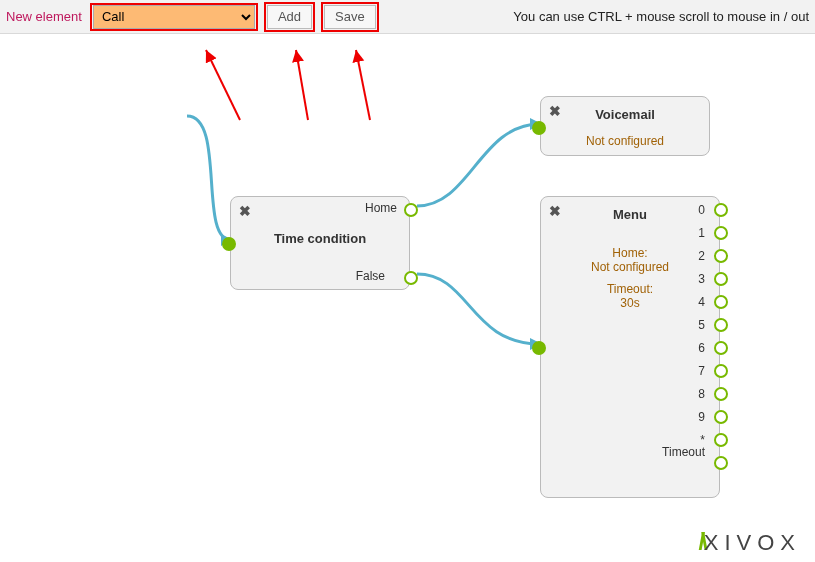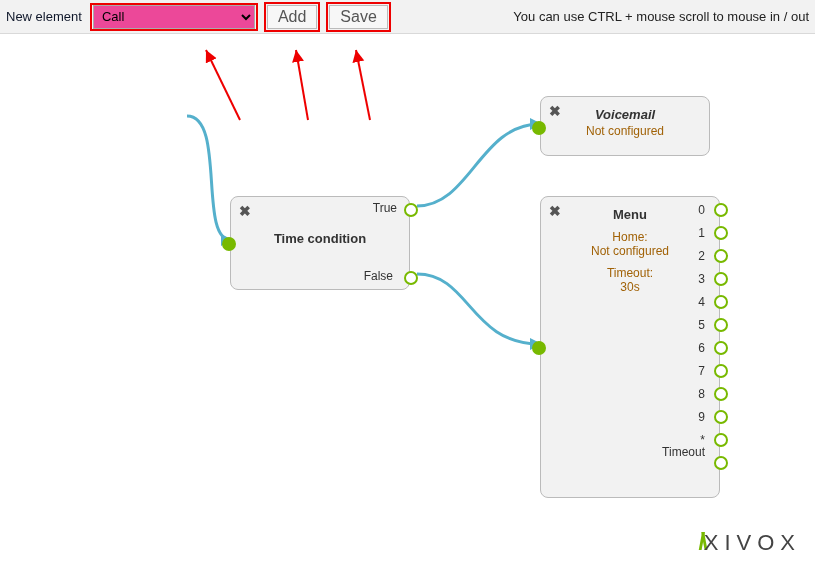--- a/index.html
+++ b/index.html
@@ -17,32 +17,32 @@
   .toolbar {
     background: #f2f2f2;
     border-bottom: 1px solid #d9d9d9;
     height: 34px;
     display: flex;
     align-items: center;
     padding: 0 6px;
     gap: 6px;
     position: relative;
   }
-  .toolbar-label { color: #0f172a; margin-right: 2px; }
+  .toolbar-label { color: #be185d; margin-right: 2px; }
   .red-box { border: 2px solid #e00; padding: 0; display: inline-flex; align-items: center; }
   .red-box.sel { width: 168px; height: 28px; }
   .sel select {
     width: 100%; height: 24px; margin: 1px;
-    background: #ec4899; border: 1px solid #aaa; font-size: 13px;
+    background: #fdba74; border: 1px solid #aaa; font-size: 13px;
     padding: 1px 4px;
   }
   .btn {
     height: 24px; margin: 1px; padding: 0 10px;
     background: #f7f7f7; border: 1px solid #bbb;
-    color: #555; cursor: pointer; font-size: 16px;
+    color: #555; cursor: pointer; font-size: 13px;
   }
   .hint {
     margin-left: auto; color: #222;
   }
   .canvas {
     position: absolute; top: 34px; left: 0; right: 0; bottom: 0;
   }
   svg.wires { position: absolute; top: 0; left: 0; width: 815px; height: 528px; pointer-events: none; }
 
   .node {
@@ -72,31 +72,31 @@
   .node.start { left: 30px; top: 50px; width: 150px; height: 42px; line-height: 40px; }
   .node.start .title { line-height: 40px; }
   .node.start .port.out { right: -9px; top: 28px; }
 
   
   .node.tcond { left: 230px; top: 162px; width: 180px; height: 94px; padding-top: 34px; }
   .node.tcond .port.in  { left: -9px; top: 40px; }
   .node.tcond .port.true  { right: -9px; top: 6px; }
   .node.tcond .port.false { right: -9px; top: 74px; }
   .lbl-true  { right: 12px; top: 4px;  width: 40px; }
-  .lbl-false { right: 16px; top: 72px; width: 40px; }
+  .lbl-false { right: 24px; top: 72px; width: 40px; }
 
   
   .node.vmail { left: 540px; top: 62px; width: 170px; height: 60px; padding-top: 10px; }
   .node.vmail .port.in { left: -9px; top: 24px; }
-  .node.vmail .title { margin-bottom: 2px; font-style: italic; }
+  .node.vmail .title { margin-bottom: 12px; }
 
   
   .node.menu { left: 540px; top: 162px; width: 180px; height: 302px; padding-top: 10px; }
   .node.menu .port.in { left: -9px; top: 144px; }
-  .node.menu .title { margin-bottom: 8px; }
+  .node.menu .title { margin-bottom: 24px; }
   .node.menu .block { margin-top: 8px; }
   .menu-port-label {
     position: absolute; right: 14px; font-size: 12px; color: #333;
   }
   .menu-port { position: absolute; right: -9px; width: 14px; height: 14px; border: 2px solid #78b900; border-radius: 50%; background: #fff; }
 
   .logo {
     position: absolute; right: 14px; bottom: 6px;
     font-family: "Segoe UI", Arial, sans-serif; font-size: 22px;
     letter-spacing: 6px; color: #444;
@@ -142,21 +142,21 @@
 
     <path d="M417,240 C470,240 470,310 540,310" stroke="#55b0cc" stroke-width="3" fill="none"></path>
     <polygon points="530,304 542,310 530,316" fill="#55b0cc"></polygon>
   </svg>
 
 
   <div class="node tcond">
     <span class="close-x">✖</span>
     <div class="title">Time condition</div>
     <div class="port in"></div>
-    <span class="port-label lbl-true">True</span>
+    <span class="port-label lbl-true">Home</span>
     <div class="port true"></div>
     <span class="port-label lbl-false">False</span>
     <div class="port false"></div>
   </div>
 
   <div class="node vmail">
     <span class="close-x">✖</span>
     <div class="title">Voicemail</div>
     <div class="sub">Not configured</div>
     <div class="port in"></div>

